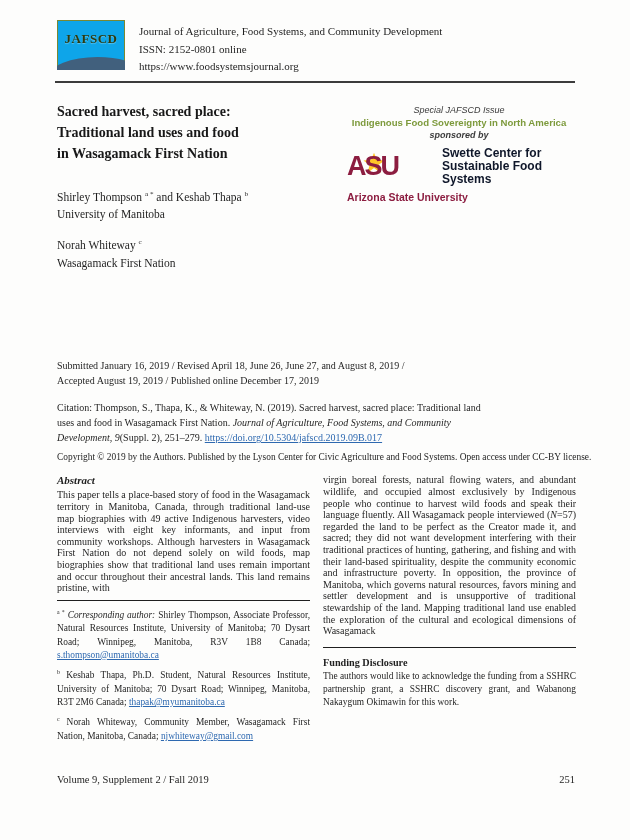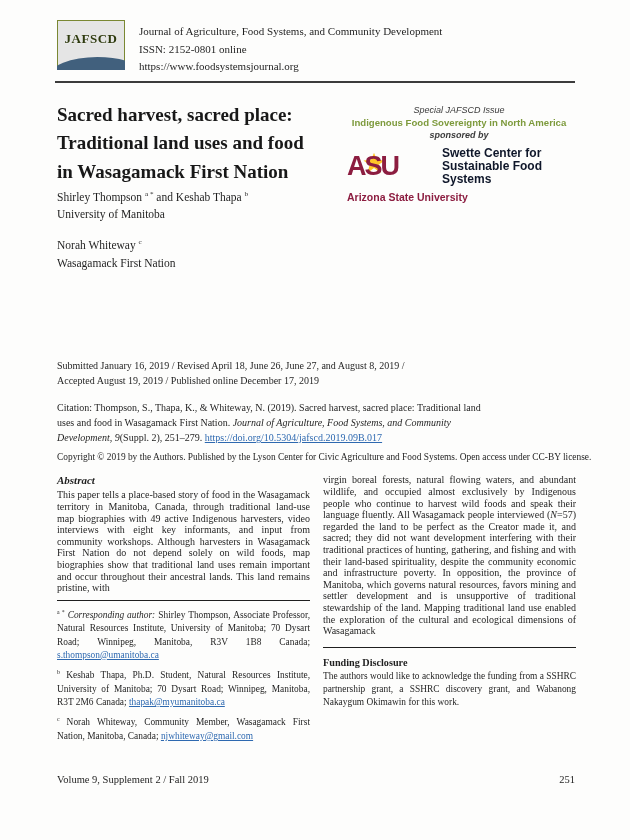--- a/index.html
+++ b/index.html
@@ -17,21 +17,21 @@
   
   .header {
     display: flex;
     align-items: flex-start;
     margin: 20px 57px 0 57px;
   }
   .logo {
     position: relative;
     width: 68px;
     height: 50px;
-    background: #e5e5e5;
+    background: #0ea5e9;
     overflow: hidden;
     flex: 0 0 auto;
     box-shadow: inset 0 0 0 1px #7a8833;
   }
   .logo-wave {
     position: absolute;
     bottom: -9px;
     left: -8px;
     width: 130%;
     height: 22px;
@@ -64,21 +64,21 @@
     border-top: 2px solid #3c3c3c;
   }
 
   
   .title-row {
     position: relative;
     margin: 18px 57px 0 57px;
     height: 88px;
   }
   .title {
-    font-size: 19px;
+    font-size: 14px;
     font-weight: bold;
     line-height: 1.5;
     color: #181818;
     max-width: 300px;
   }
   .title span { display: block; }
 
   .special {
     position: absolute;
     top: 4px;

